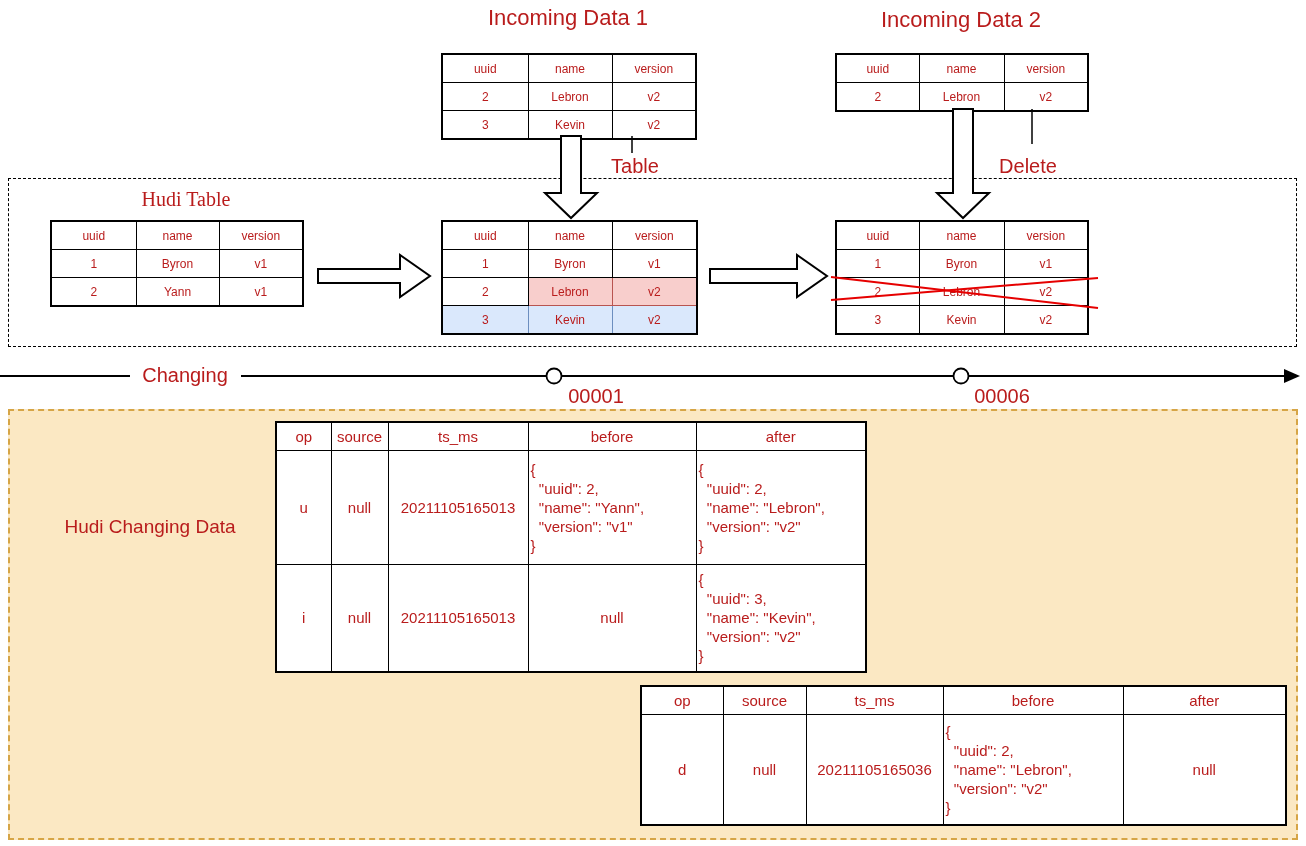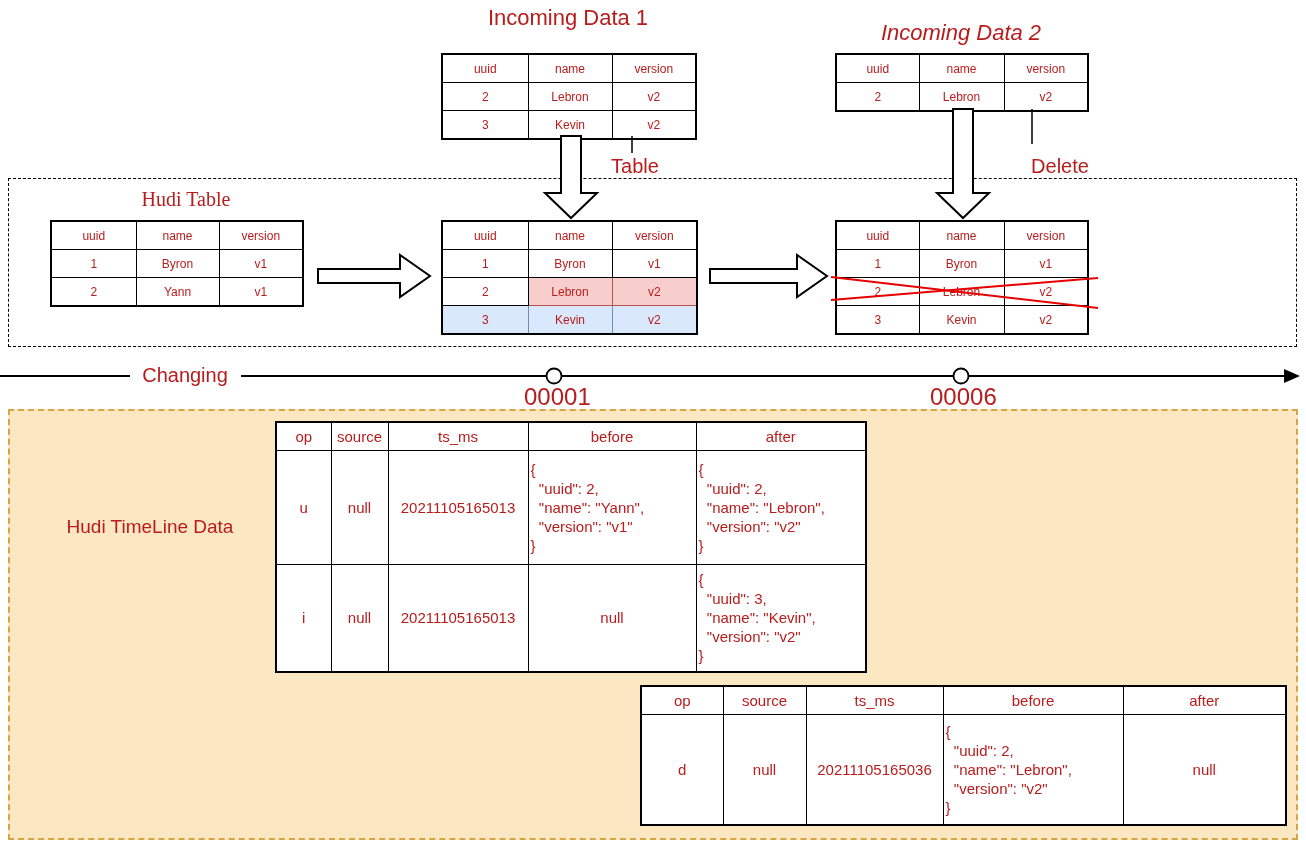--- a/index.html
+++ b/index.html
@@ -5,21 +5,21 @@
   html,body { margin:0; padding:0; background:#fff; }
   #canvas {
     position:relative; width:1306px; height:846px; overflow:hidden;
     font-family:"Liberation Sans", sans-serif; color:#b91c1c; background:#fff;
   }
   .abs { position:absolute; }
   .ctr { text-align:center; }
 
   .big-title { font-size:22px; line-height:26px; }
   .label-md  { font-size:20px; line-height:23px; }
-  .label-sm  { font-size:24px; line-height:21px; }
+  .label-sm  { font-size:20px; line-height:21px;margin-left:41px; }
 
   
   table.dt {
     position:absolute; border-collapse:collapse; table-layout:fixed;
     background:#fff; font-size:12px; text-align:center;
     border:2px solid #000;
   }
   table.dt th, table.dt td {
     border:1px solid #000; padding:0; font-weight:400; height:27px;
     overflow:hidden;
@@ -56,28 +56,28 @@
 </style>
 </head>
 <body>
 
 <div id="canvas">
 
   <div class="abs dashed-black z0" style="left:8px; top:178px; width:1287px; height:167px;"></div>
   <div class="abs yellow-box z0" style="left:8px; top:409px; width:1286px; height:427px;"></div>
 
   <div class="abs big-title ctr" style="left:441px; top:5px; width:254px;">Incoming Data 1</div>
-  <div class="abs big-title ctr" style="left:835px; top:20px; width:252px;font-style:italic;">Incoming Data 2</div>
+  <div class="abs big-title ctr" style="left:835px; top:7px; width:252px;">Incoming Data 2</div>
   <div class="abs label-md ctr" style="left:106px; top:188px; width:160px;font-family:Liberation Serif, serif;">Hudi Table</div>
   <div class="abs label-md ctr" style="left:595px; top:155px; width:80px;">Table</div>
-  <div class="abs label-md ctr" style="left:1020px; top:155px; width:80px;">Delete</div>
+  <div class="abs label-md ctr" style="left:988px; top:155px; width:80px;">Delete</div>
   <div class="abs label-md ctr" style="left:135px; top:364px; width:100px;">Changing</div>
   <div class="abs label-sm ctr" style="left:524px; top:386px; width:62px;">00001</div>
   <div class="abs label-sm ctr" style="left:930px; top:386px; width:62px;">00006</div>
-  <div class="abs ctr" style="left:30px; top:516px; width:240px; font-size:19px;">Hudi TimeLine Data</div>
+  <div class="abs ctr" style="left:30px; top:516px; width:240px; font-size:19px;">Hudi Changing Data</div>
 
   <table class="dt z10" style="left:441px; top:53px;">
     <colgroup>
         <col style="width:86px">
         <col style="width:84px">
         <col style="width:84px">
       </colgroup>
     <tbody>
         <tr>
       <th>uuid</th>

